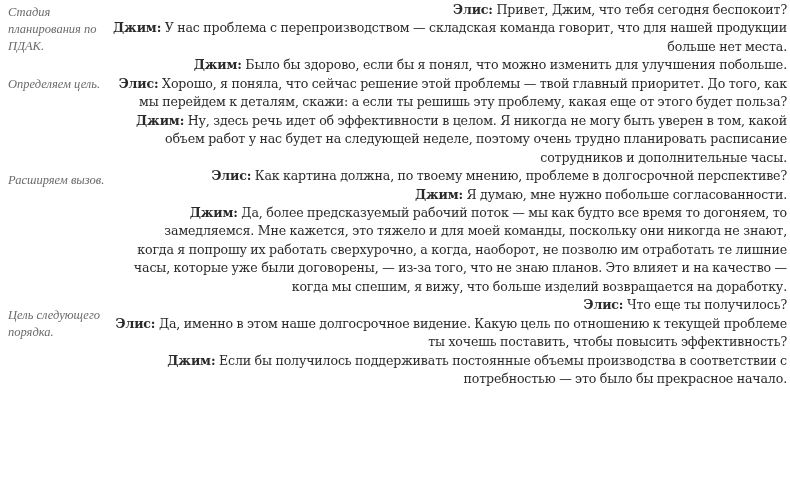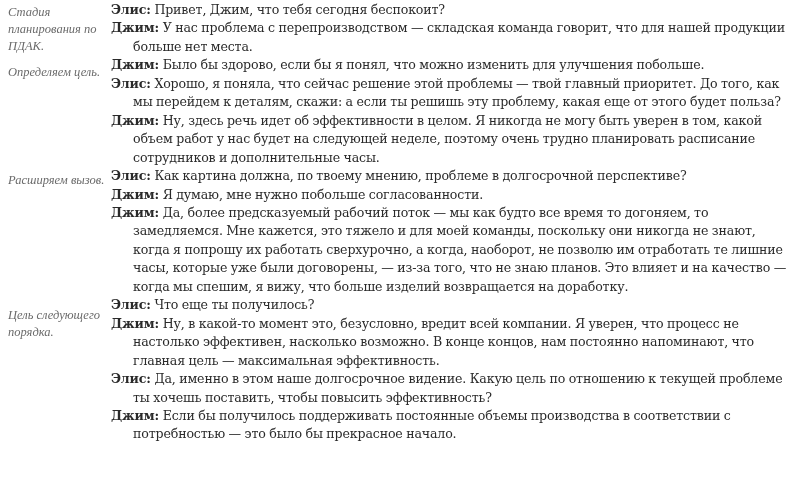--- a/index.html
+++ b/index.html
@@ -15,44 +15,43 @@
     font-family: "Liberation Serif", "DejaVu Serif", serif;
     font-style: italic; font-size: 12.5px; line-height: 17px;
     color: #6a6a6a;
   }
   .dialog {
     position: absolute; left: 111px; top: 1px; width: 676px;
     font-size: 12.6px; line-height: 18.45px;
   }
   .line {
     padding-left: 22px; text-indent: -22px;
-    letter-spacing: -0.15px; word-spacing: -0.3px;
+    letter-spacing: -0.15px; word-spacing: -0.3px; text-align: right;
   }
   .speaker { font-weight: bold; color: #2a2a2a; }
   .text { color: #2a2a2a; }
 </style>
 </head>
 <body>
 
 <div class="page">
   <div class="notes">
     <div class="note" style="top:4px">Стадия планирования по ПДАК.</div>
-    <div class="note" style="top:64px">Определяем цель.</div>
+    <div class="note" style="top:76px">Определяем цель.</div>
     <div class="note" style="top:172px">Расширяем вызов.</div>
     <div class="note" style="top:307px">Цель следующего порядка.</div>
   </div>
 
   <div class="dialog">
     <div class="line"><span class="speaker">Элис:</span> <span class="text">Привет, Джим, что тебя сегодня беспокоит?</span></div>
     <div class="line"><span class="speaker">Джим:</span> <span class="text">У нас проблема с перепроизводством — складская команда говорит, что для нашей продукции больше нет места.</span></div>
     <div class="line"><span class="speaker">Джим:</span> <span class="text">Было бы здорово, если бы я понял, что можно изменить для улучшения побольше.</span></div>
     <div class="line"><span class="speaker">Элис:</span> <span class="text">Хорошо, я поняла, что сейчас решение этой проблемы — твой главный приоритет. До того, как мы перейдем к деталям, скажи: а если ты решишь эту проблему, какая еще от этого будет польза?</span></div>
     <div class="line"><span class="speaker">Джим:</span> <span class="text">Ну, здесь речь идет об эффективности в целом. Я никогда не могу быть уверен в том, какой объем работ у нас будет на следующей неделе, поэтому очень трудно планировать расписание сотрудников и дополнительные часы.</span></div>
     <div class="line"><span class="speaker">Элис:</span> <span class="text">Как картина должна, по твоему мнению, проблеме в долгосрочной перспективе?</span></div>
     <div class="line"><span class="speaker">Джим:</span> <span class="text">Я думаю, мне нужно побольше согласованности.</span></div>
     <div class="line"><span class="speaker">Джим:</span> <span class="text">Да, более предсказуемый рабочий поток — мы как будто все время то догоняем, то замедляемся. Мне кажется, это тяжело и для моей команды, поскольку они никогда не знают, когда я попрошу их работать сверхурочно, а когда, наоборот, не позволю им отработать те лишние часы, которые уже были договорены, — из-за того, что не знаю планов. Это влияет и на качество — когда мы спешим, я вижу, что больше изделий возвращается на доработку.</span></div>
     <div class="line"><span class="speaker">Элис:</span> <span class="text">Что еще ты получилось?</span></div>
-    <div class="line"><span class="speaker">Джим:</span> <span class="text">Ну, в какой-то момент это, безусловно, вредит всей компании. Я уверен, что процесс не настолько эффективен, насколько возможно. В конце концов, нам постоянно напоминают, что главная цель — максимальная эффективность.</span></div>
     <div class="line"><span class="speaker">Элис:</span> <span class="text">Да, именно в этом наше долгосрочное видение. Какую цель по отношению к текущей проблеме ты хочешь поставить, чтобы повысить эффективность?</span></div>
     <div class="line"><span class="speaker">Джим:</span> <span class="text">Если бы получилось поддерживать постоянные объемы производства в соответствии с потребностью — это было бы прекрасное начало.</span></div>
 
   </div>
 </div>
 
 </body></html>

